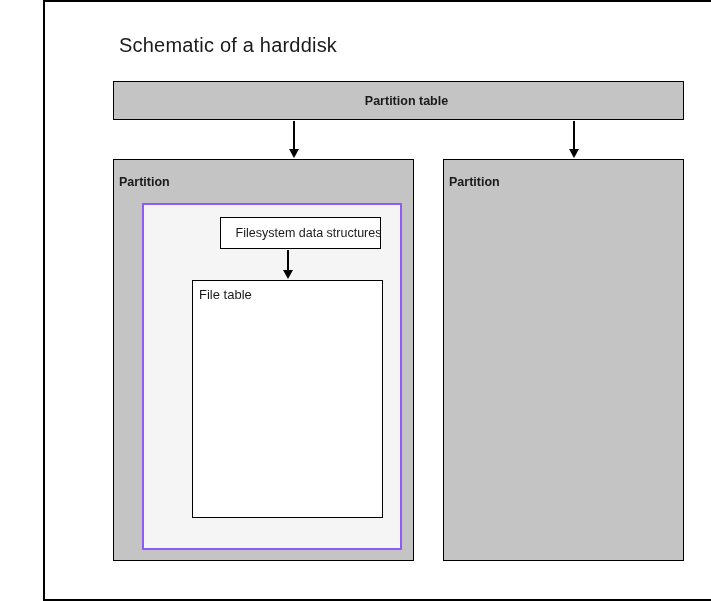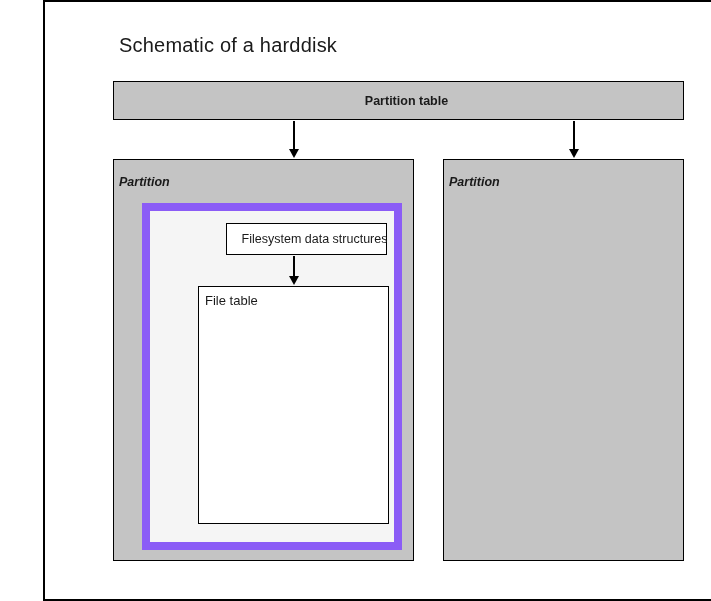--- a/index.html
+++ b/index.html
@@ -51,29 +51,29 @@
   }
   .bold-label {
     font-size: 12.5px;
     font-weight: 700;
     white-space: nowrap;
   }
   .partition-left  { left: 70px;  top: 159px; width: 301px; height: 402px; }
   .partition-right { left: 400px; top: 159px; width: 241px; height: 402px; }
   .partition-label {
     position: absolute;
-    left: 5px; top: 15px; font-style: italic;
+    left: 5px; top: 15px;
   }
   .fs-area {
     position: absolute;
     left: 28px; top: 43px;
     width: 260px; height: 347px;
     box-sizing: border-box;
     background: #f5f5f5;
-    border: 8px solid #8b5cf6;
+    border: 2px solid #8b5cf6;
   }
   .fs-structures {
     left: 76px; top: 12px;
     width: 161px; height: 32px;
     display: flex;
     align-items: center;
     justify-content: center;
     font-size: 12.5px;
     white-space: nowrap;
   }

